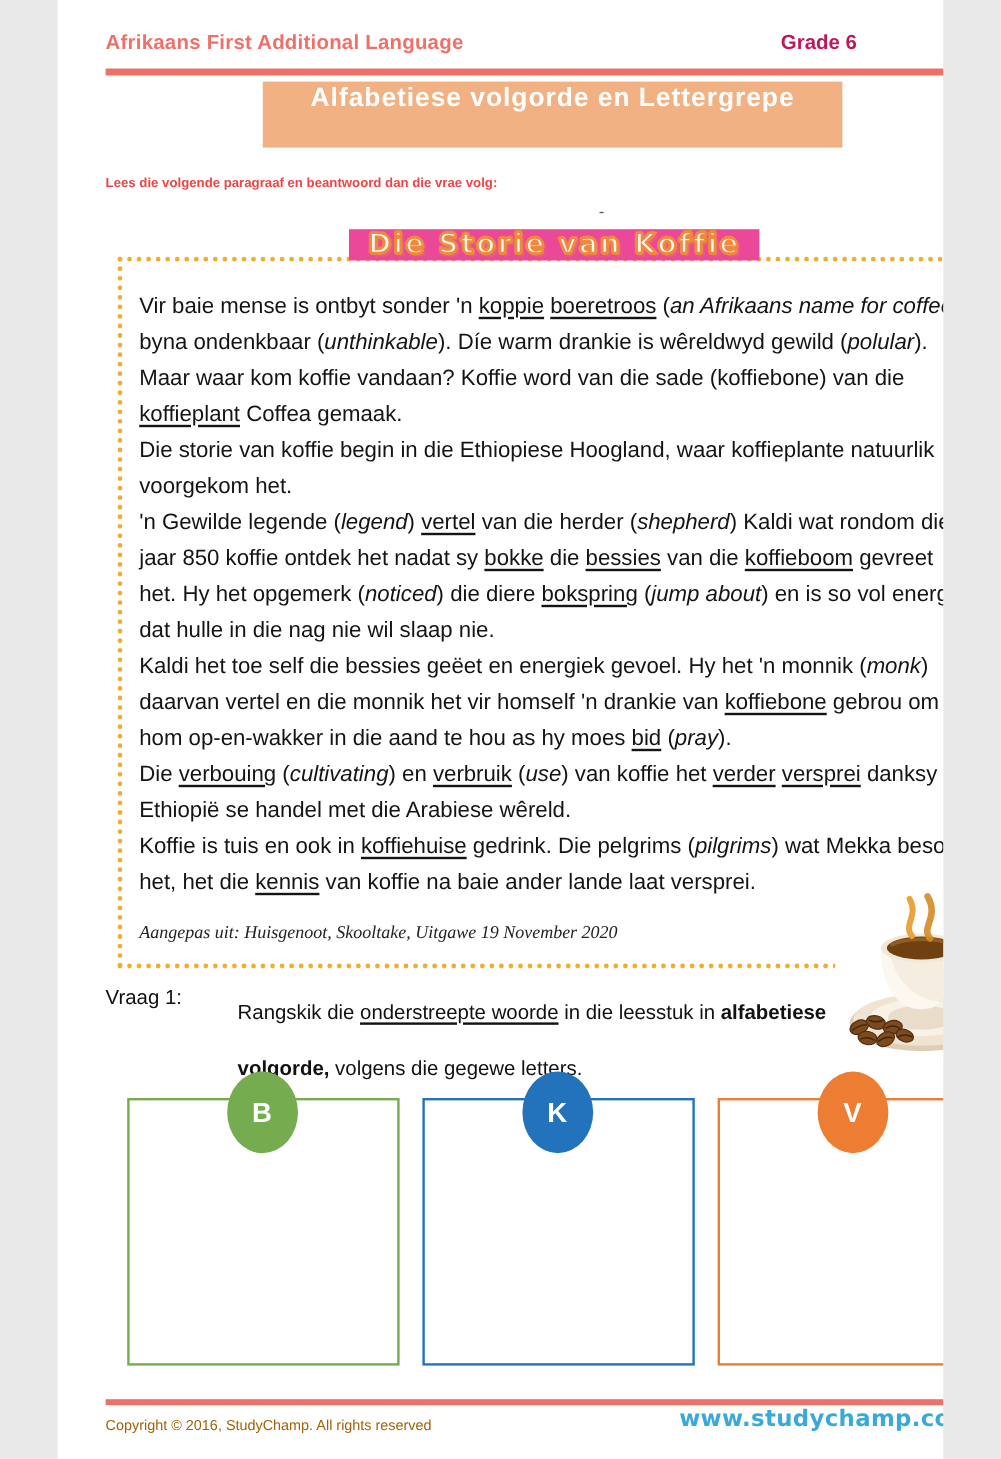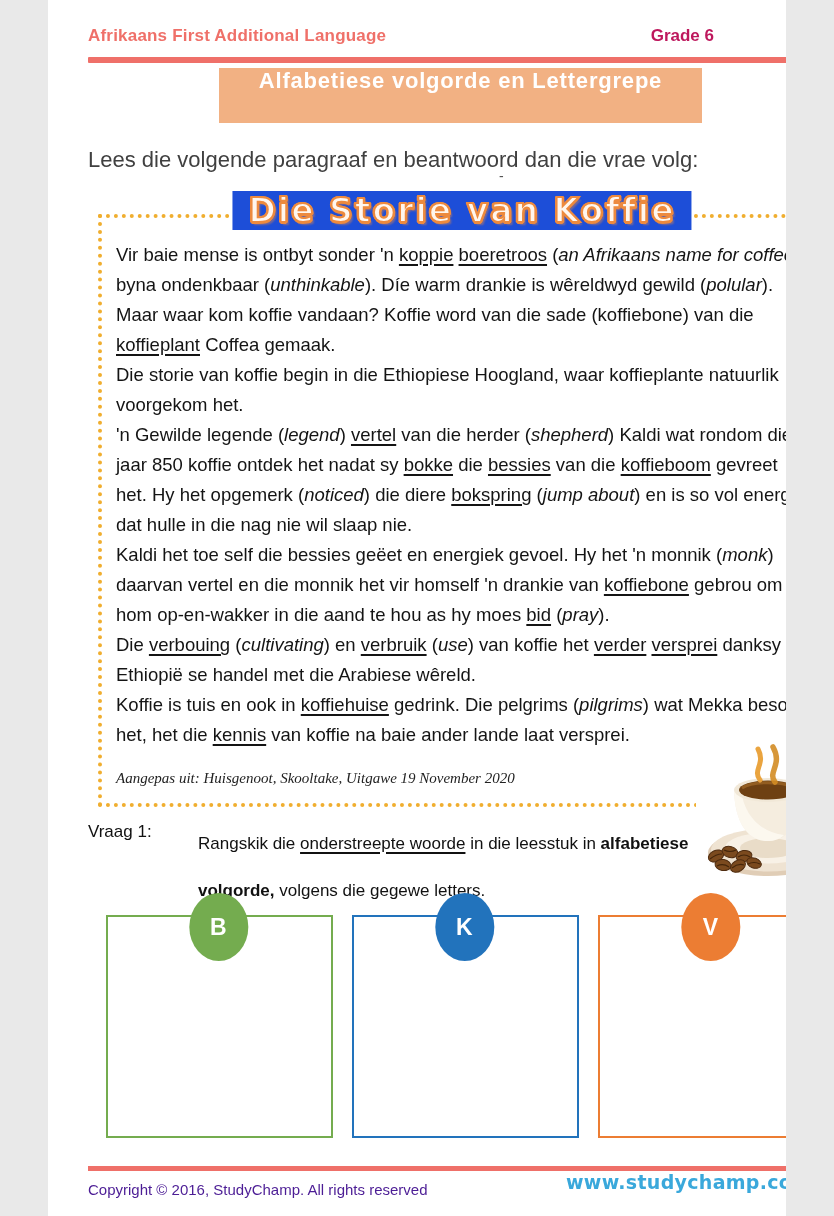--- a/index.html
+++ b/index.html
@@ -14,30 +14,30 @@
     font-size:17px; font-weight:bold; color:#ef7069; letter-spacing:0.2px; }
   .hdr-grade { position:absolute; right:72px; top:26px;
     font-size:17px; font-weight:bold; color:#be185d; }
   .hdr-rule { position:absolute; left:40px; top:57px; width:754px; height:6px;
     background:#ef7069; border-radius:1px; }
   .banner { position:absolute; left:171px; top:68px; width:483px; height:55px;
     background:#f2b183; display:flex; justify-content:center; }
   .banner span { font-size:22px; font-weight:bold; color:#ffffff; letter-spacing:0.8px; }
   
   .instruction { position:absolute; left:40px; top:147px;
-    font-size:22px; font-weight:normal; color:#404040; }
+    font-size:11px; font-weight:bold; color:#ef4444; }
   .stray-dash { position:absolute; left:451px; top:168px;
     font-size:14px; color:#555; }
   
   .story-box { position:absolute; left:50px; top:214px; width:728px; height:593px;
     border:4px dotted #f0ae2f; background:#ffffff; }
   .story-title { position:absolute; top:-27px; left:50%; transform:translateX(-50%);
-    background:#1d4ed8; padding:0 16px; white-space:nowrap;
+    background:#ec4899; padding:0 16px; white-space:nowrap;
     font-family:"DejaVu Sans", sans-serif;
-    font-size:33px; font-weight:bold; letter-spacing:2px;
+    font-size:23px; font-weight:bold; letter-spacing:2px;
     color:#fff6ee; -webkit-text-stroke:2px #ed8a3e;
     text-shadow: 1.5px 0 0 #ed8a3e, -1.5px 0 0 #ed8a3e, 0 1.5px 0 #ed8a3e,
                  0 -1.5px 0 #ed8a3e, 1px 1px 0 #ed8a3e, -1px -1px 0 #ed8a3e,
                  2.5px 2.5px 2px rgba(237,138,62,0.45); }
   .story-text { position:absolute; left:14px; right:10px; top:22px;
     font-size:18.5px; line-height:30px; color:#141414; }
   .story-text p { margin:0; }
   .u { text-decoration:underline; text-decoration-thickness:1.5px; text-underline-offset:3px; }
   .i { font-style:italic; }
   .b { font-weight:bold; }
@@ -58,21 +58,21 @@
   .sort-box.g { left:58px; }
   .sort-box.k { left:304px; }
   .sort-box.v { left:550px; }
   .letter-circle { position:absolute; left:50%; top:-24px; transform:translateX(-52%);
     width:59px; height:68px; border-radius:50%;
     display:flex; align-items:center; justify-content:center;
     color:#ffffff; font-size:23px; font-weight:bold; }
   
   .ftr-rule { position:absolute; left:40px; top:1166px; width:754px; height:5px;
     background:#ef7069; }
-  .ftr-copy { position:absolute; left:40px; top:1181px; font-size:15px; color:#4c1d95; }
+  .ftr-copy { position:absolute; left:40px; top:1181px; font-size:12px; color:#a16207; }
   .ftr-site { position:absolute; left:518px; top:1171px;
     font-family:"DejaVu Sans", sans-serif;
     font-size:19px; font-weight:bold; color:#3aa8db; letter-spacing:0.3px; }
   .ftr-page { position:absolute; left:758px; top:1180px; font-size:16px; color:#3b3b3b; }
 </style>
 </head>
 <body>
 
 <div class="page">
 

